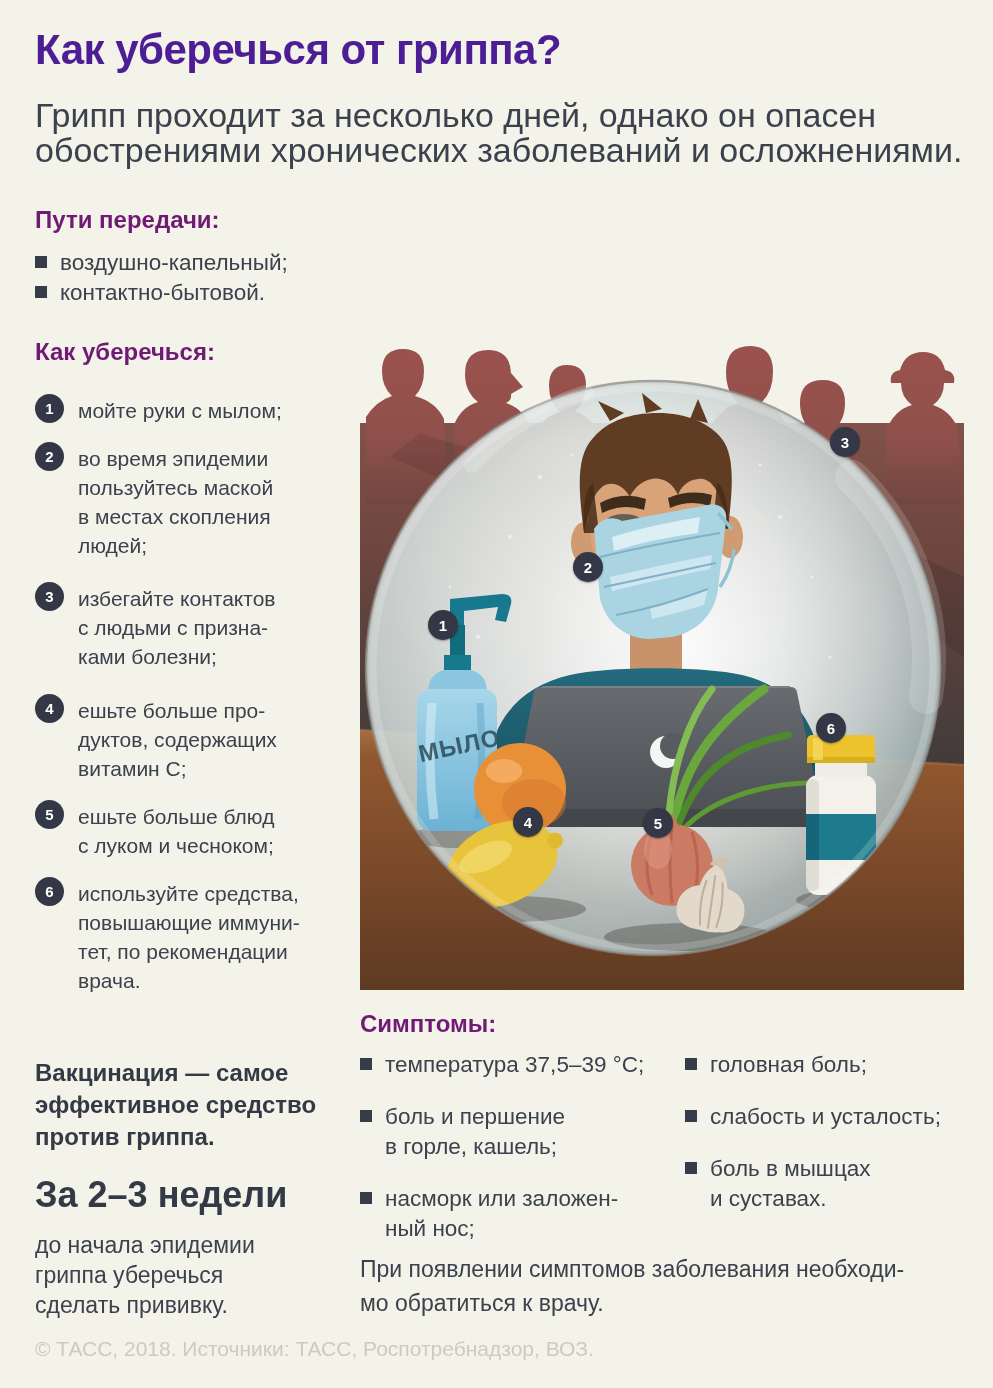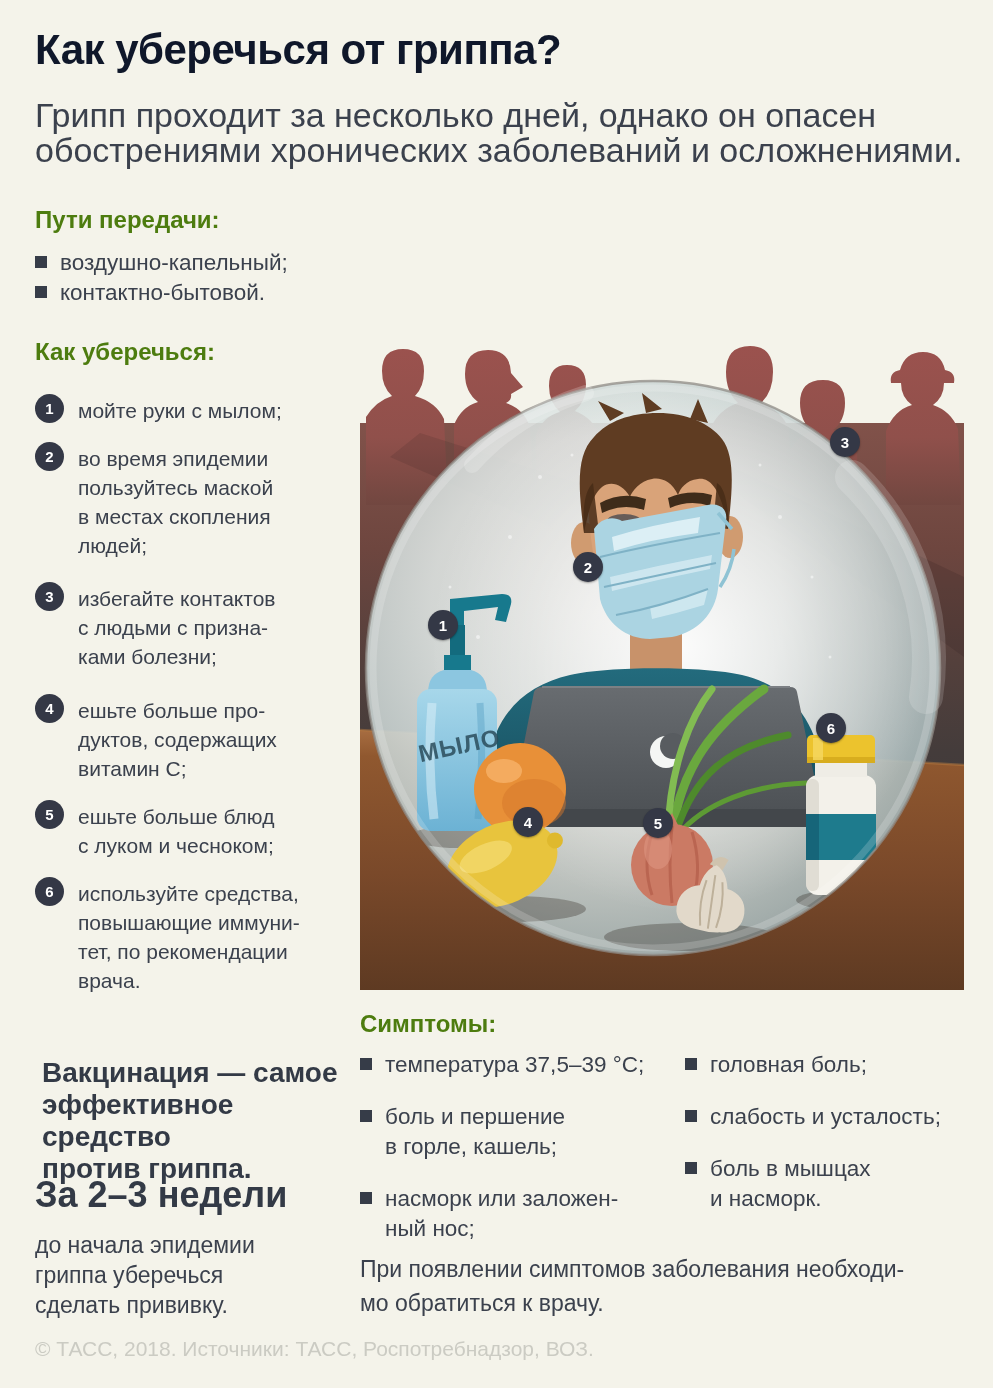--- a/index.html
+++ b/index.html
@@ -6,40 +6,40 @@
   body{
     width:993px;height:1388px;position:relative;overflow:hidden;
     background:#f4f3ea;
     font-family:"Liberation Sans","DejaVu Sans",sans-serif;
     color:#3b414d;
   }
   .abs{position:absolute;}
   .pre{white-space:pre-line;}
   .title{
     left:35px;top:26px;width:930px;
-    font-size:42px;font-weight:800;color:#0f172a;letter-spacing:-0.5px;
+    font-size:42px;font-weight:800;color:#4c1d95;letter-spacing:-0.5px;
   }
   .subtitle{
     left:35px;top:98px;width:935px;
     font-size:34px;line-height:35px;color:#3b414d;
   }
   .sec-heading{
-    font-size:24px;font-weight:700;color:#4d7c0f;
+    font-size:24px;font-weight:700;color:#701a75;
   }
   .trans-list{left:35px;top:248px;width:320px;display:flex;flex-direction:column;}
   .bullet-row{display:flex;align-items:flex-start;gap:13px;}
   .sq{width:12px;height:12px;background:#363c48;margin-top:8px;flex:0 0 auto;}
   .bullet-row .txt{font-size:22.5px;line-height:30px;}
   .num-item{position:absolute;left:35px;width:320px;display:flex;gap:14px;align-items:flex-start;}
   .num-circle{
     flex:0 0 auto;width:29px;height:29px;border-radius:50%;background:#343846;
     color:#fff;font-size:15px;font-weight:700;display:flex;align-items:center;justify-content:center;
   }
   .num-item .txt{font-size:21px;line-height:29px;margin-top:2px;}
-  .vacc-bold{left:42px;top:1057px;width:320px;font-size:28px;line-height:32px;font-weight:700;color:#333a46;}
+  .vacc-bold{left:35px;top:1057px;width:320px;font-size:24px;line-height:32px;font-weight:700;color:#333a46;}
   .big-heading{left:35px;top:1174px;width:330px;font-size:36px;font-weight:800;color:#333a46;}
   .vacc-text{left:35px;top:1230px;width:320px;font-size:23px;line-height:30px;}
   .footer{left:35px;top:1337px;width:930px;font-size:21px;color:#cbcbc3;}
   .sym-heading{left:360px;top:1010px;}
   .sym-col{display:flex;flex-direction:column;gap:22px;}
   .sym-col .txt{font-size:22.5px;line-height:30px;}
   .sym-left{left:360px;top:1050px;width:305px;}
   .sym-right{left:685px;top:1050px;width:295px;}
   .note{left:360px;top:1252px;width:640px;font-size:23px;line-height:34px;}
   
@@ -337,20 +337,20 @@
     <span class="sq"></span>
     <span class="txt pre">головная боль;</span>
   </div>
   <div class="bullet-row">
     <span class="sq"></span>
     <span class="txt pre">слабость и усталость;</span>
   </div>
   <div class="bullet-row">
     <span class="sq"></span>
     <span class="txt pre">боль в мышцах
-и насморк.</span>
+и суставах.</span>
   </div>
 </div>
 
 <div class="abs note pre">При появлении симптомов заболевания необходи-
 мо обратиться к врачу.</div>
 
 <div class="abs footer">© ТАСС, 2018. Источники: ТАСС, Роспотребнадзор, ВОЗ.</div>
 
 </body></html>

